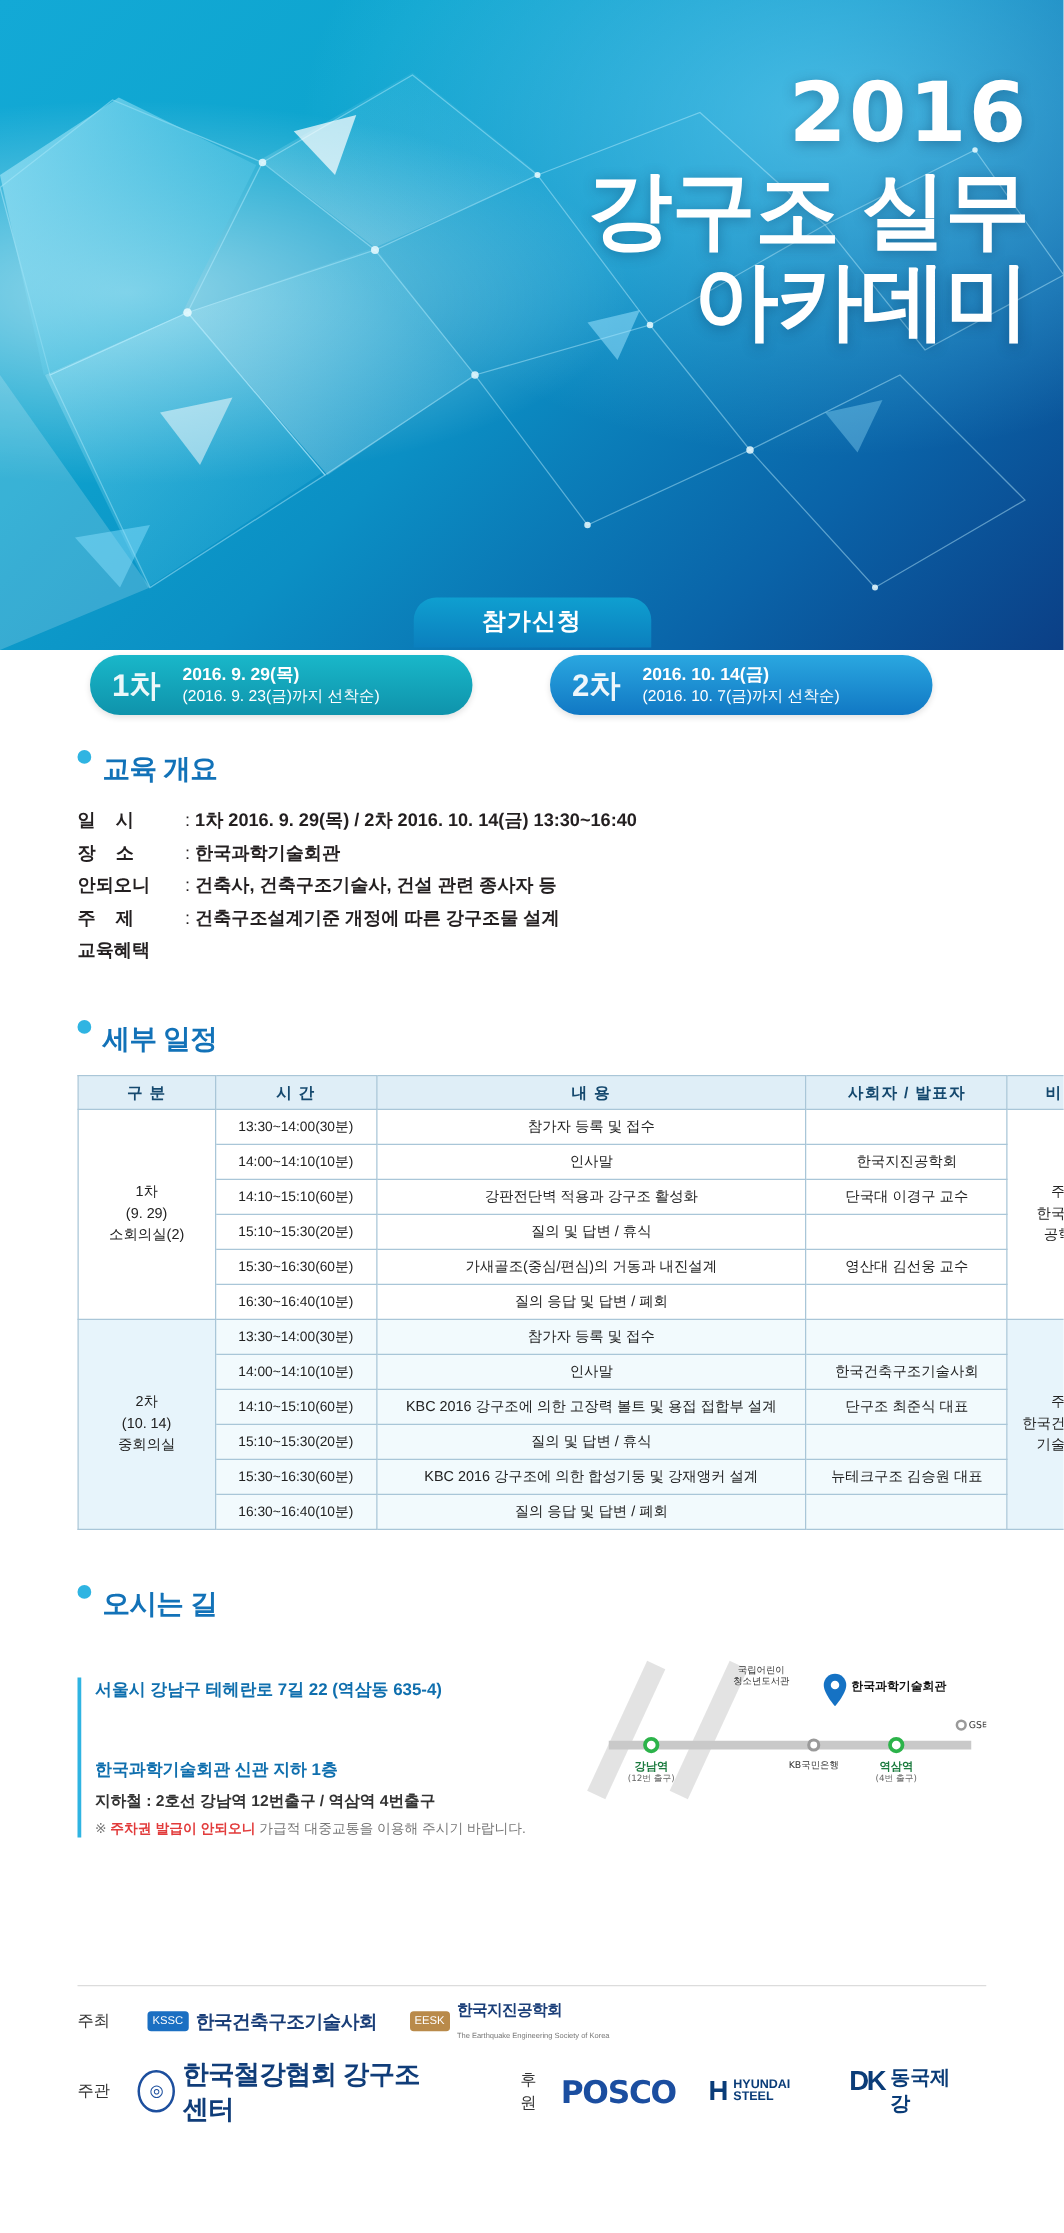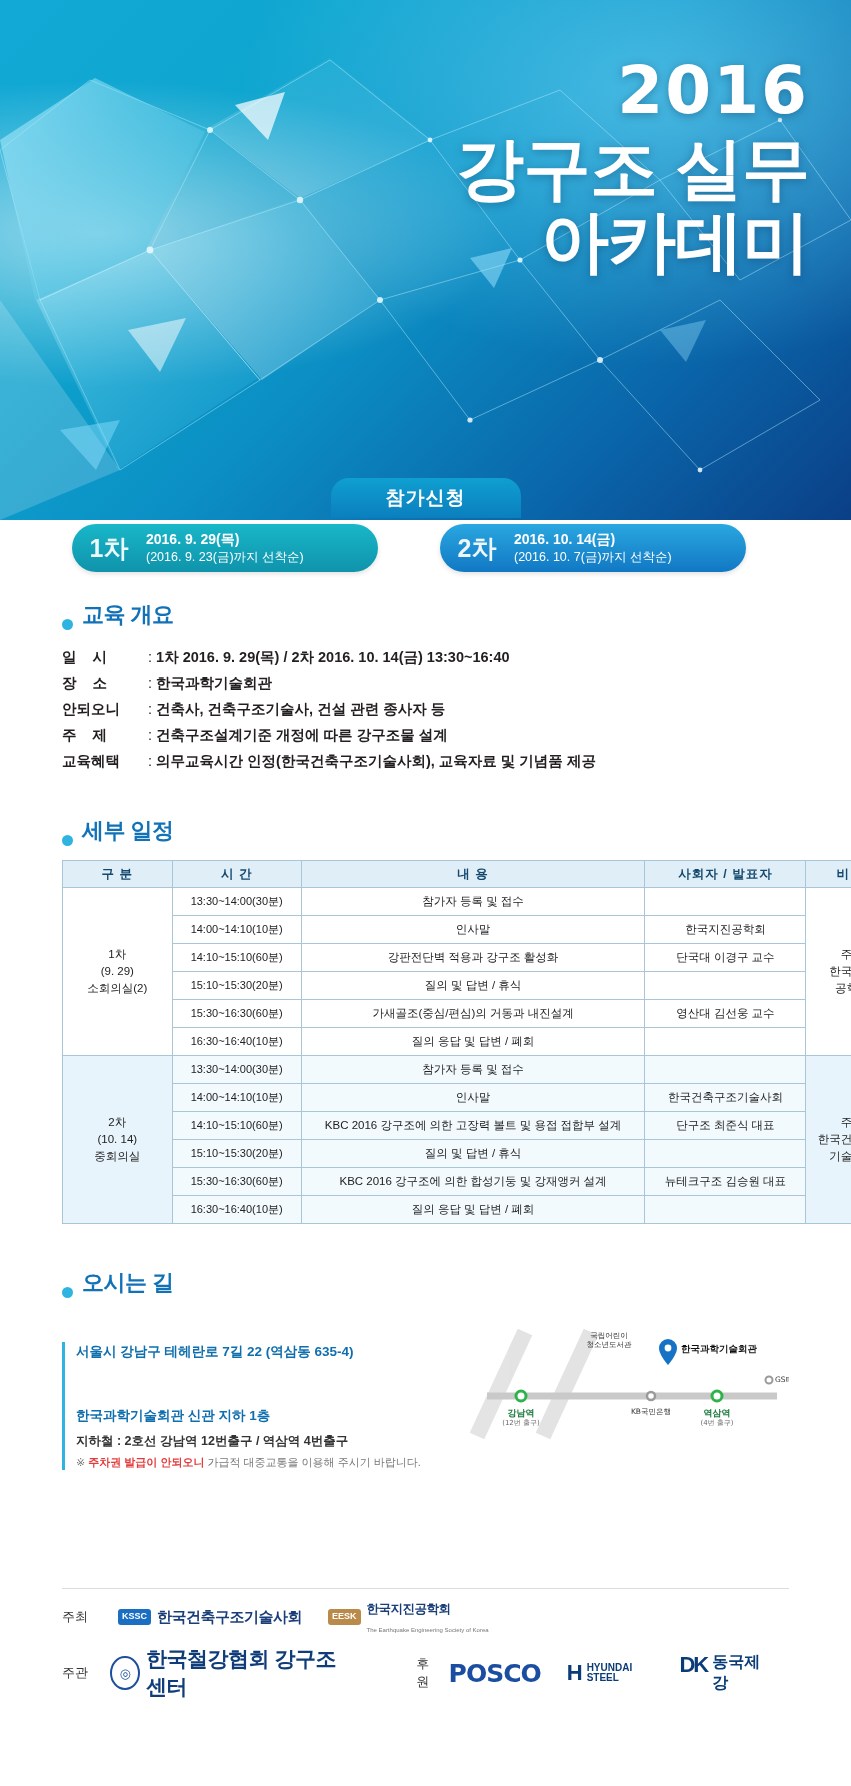--- a/index.html
+++ b/index.html
@@ -15,21 +15,21 @@
   
   .hero{
     position:relative;width:851px;height:520px;overflow:hidden;
     background:
       radial-gradient(ellipse at 12% 45%, rgba(255,255,255,.55) 0%, rgba(255,255,255,0) 38%),
       radial-gradient(ellipse at 78% 18%, rgba(120,225,255,.55) 0%, rgba(120,225,255,0) 45%),
       linear-gradient(135deg,#13a9d6 0%, #0ea5cf 25%, #0b8fc4 50%, #0a63a8 78%, #0b3f86 100%);
   }
   .hero svg{position:absolute;inset:0;}
   .hero-title{
-    position:absolute;right:42px;top:58px;text-align:right;color:#fff;
+    position:absolute;right:28px;top:58px;text-align:right;color:#fff;
     text-shadow:0 2px 10px rgba(0,40,80,.35);
   }
   .hero-year{
     font-size:66px;font-weight:bold;letter-spacing:2px;line-height:1;
     font-family:"DejaVu Sans",sans-serif;
   }
   .hero-l1{font-size:68px;font-weight:bold;line-height:1.08;margin-top:8px;letter-spacing:-1px;}
   .hero-l2{font-size:68px;font-weight:bold;line-height:1.08;letter-spacing:-1px;}
 
   
@@ -51,21 +51,21 @@
   .pill-no{
     width:74px;text-align:center;font-size:25px;font-weight:bold;
     color:rgba(255,255,255,.92);
   }
   .pill-txt{font-size:14px;line-height:1.35;font-weight:bold;}
   .pill-txt .sub{font-size:12.5px;font-weight:normal;}
 
   
   .content{position:absolute;left:0;top:600px;width:851px;}
   .sec-title{
-    display:flex;align-items:flex-end;gap:9px;
+    display:flex;align-items:flex-start;gap:9px;
     margin:0 16px 14px 62px;
   }
   .dot{width:11px;height:11px;border-radius:50%;background:#2fb4e2;display:inline-block;}
   .sec-title h2{
     margin:0;font-size:22px;color:#1272b8;font-weight:bold;letter-spacing:-.5px;
   }
 
   .overview{margin:0 0 0 62px;}
   .ovrow{display:flex;font-size:14.5px;line-height:26px;color:#231f20;}
   .ovlab{width:86px;font-weight:bold;letter-spacing:6px;}
@@ -99,21 +99,21 @@
   .addr .a3 b{color:#e23b3b;font-weight:bold;}
   .mapbox{position:absolute;right:0;top:-18px;width:330px;height:120px;}
 
   
   .hr{height:1px;background:#dcdcdc;margin:0 62px;}
   .sponsors{margin:0 62px;}
   .sprow{display:flex;align-items:center;height:56px;}
   .splab{font-size:13px;color:#333;width:56px;font-weight:normal;}
   .logo{display:flex;align-items:center;gap:6px;margin-right:26px;}
   .badge{
-    display:inline-block;border-radius:3px;color:#fff;font-size:9px;font-weight:bold;
+    display:inline-block;border-radius:3px;color:#fff;font-size:9px;font-weight:normal;
     padding:3px 4px;line-height:1.1;text-align:center;
   }
   .logotext{font-size:15px;font-weight:bold;color:#1a3e78;letter-spacing:-.5px;}
   .logotext.sm{font-size:12.5px;}
   .logotext.big{font-size:21px;color:#103d79;}
   .circle-emblem{
     width:30px;height:30px;border-radius:50%;border:2px solid #1d4f9e;
     display:flex;align-items:center;justify-content:center;color:#1d4f9e;font-size:13px;font-weight:bold;
   }
   .posco{font-size:25px;font-weight:bold;color:#1b4ea0;letter-spacing:-1px;font-family:"DejaVu Sans",sans-serif;}
@@ -224,21 +224,20 @@
       <div class="ovrow">
           <div class="ovlab n">안되오니</div>
           <div class="ovval"><span class="norm">: </span><span>건축사, 건축구조기술사, 건설 관련 종사자 등</span></div>
         </div>
       <div class="ovrow">
           <div class="ovlab">주 제</div>
           <div class="ovval"><span class="norm">: </span><span>건축구조설계기준 개정에 따른 강구조물 설계</span></div>
         </div>
       <div class="ovrow">
           <div class="ovlab n">교육혜택</div>
-          <div class="ovval"><span class="norm">: </span><span>의무교육시간 인정(한국건축구조기술사회), 교육자료 및 기념품 제공</span></div>
         </div>
     </div>
 
     <div class="sec-title" style="margin-top:42px;">
       <span class="dot"></span>
       <h2>세부 일정</h2>
     </div>
 
     <div class="tblwrap">
       <table>

